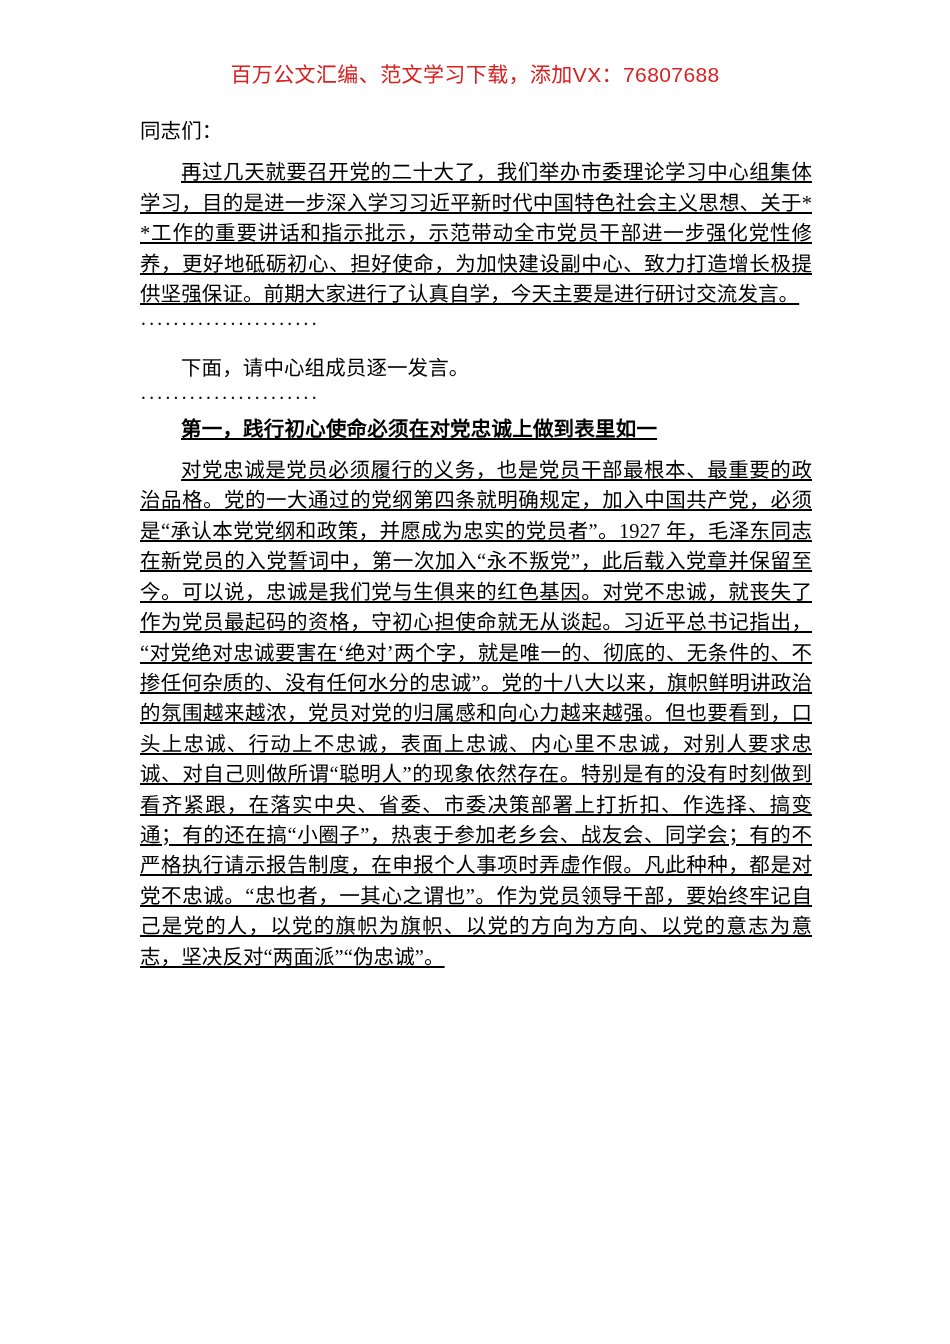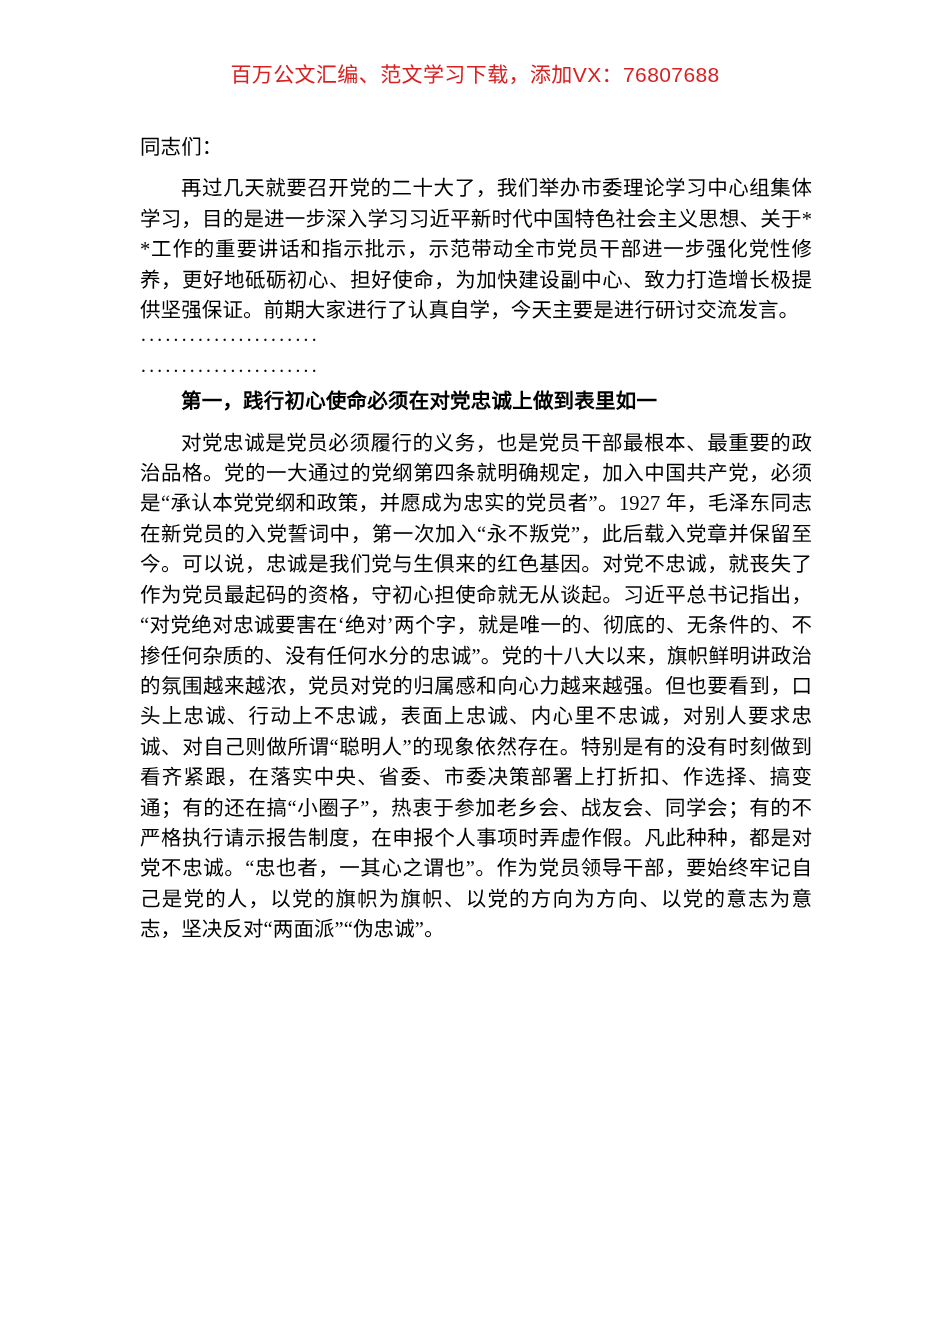--- a/index.html
+++ b/index.html
@@ -47,37 +47,37 @@
     top: 116px;
     left: 140px;
     width: 672px;
   }
 
   .para {
     font-size: 20.5px;
     line-height: 30.4px;
     text-align: justify;
     text-justify: inter-ideograph;
-    margin: 16px 0 0 0;
+    margin: 0 0 0 0;
     letter-spacing: 0.1px;
     text-indent: 0;
     word-break: break-all;
   }
 
   
   .salutation {
     text-indent: 0;
     margin-bottom: 8px;
   }
 
   
   .indent2 {
     text-indent: 2em;
   }
-  .gap-md  { margin-top: 11px; }
+  .gap-md  { margin-top: 11px; text-decoration: underline; }
   .gap-lg  { margin-top: 13px; }
 
   
   .dot-line {
     font-size: 20.5px;
     line-height: 30.4px;
     letter-spacing: 1.3px;
     text-indent: 0;
     margin: 0;
     color: #111;
@@ -85,38 +85,40 @@
   }
 
   
   .section-heading {
     font-size: 20.5px;
     line-height: 30.4px;
     font-weight: bold;
     text-indent: 2em;
     margin: 0;
     letter-spacing: 0.2px;
+    text-decoration: underline;
   }
 </style>
 </head>
 <body>
 
 <div id="page">
 
   <div class="promo-header">百万公文汇编、范文学习下载，添加VX：76807688</div>
 
   <div class="doc-body">
 
     <p class="para salutation">同志们：</p>
 
     <p class="para indent2 gap-md">再过几天就要召开党的二十大了，我们举办市委理论学习中心组集体学习，目的是进一步深入学习习近平新时代中国特色社会主义思想、关于**工作的重要讲话和指示批示，示范带动全市党员干部进一步强化党性修养，更好地砥砺初心、担好使命，为加快建设副中心、致力打造增长极提供坚强保证。前期大家进行了认真自学，今天主要是进行研讨交流发言。</p>
 
 
     <p class="dot-line gap-lg">······················</p>
 
+    <p class="para indent2 gap-lg">下面，请中心组成员逐一发言。</p>
 
     <p class="dot-line gap-lg">······················</p>
 
 
 
     <p class="section-heading gap-lg">第一，践行初心使命必须在对党忠诚上做到表里如一</p>
 
     <p class="para indent2 gap-md">对党忠诚是党员必须履行的义务，也是党员干部最根本、最重要的政治品格。党的一大通过的党纲第四条就明确规定，加入中国共产党，必须是“承认本党党纲和政策，并愿成为忠实的党员者”。1927 年，毛泽东同志在新党员的入党誓词中，第一次加入“永不叛党”，此后载入党章并保留至今。可以说，忠诚是我们党与生俱来的红色基因。对党不忠诚，就丧失了作为党员最起码的资格，守初心担使命就无从谈起。习近平总书记指出，“对党绝对忠诚要害在‘绝对’两个字，就是唯一的、彻底的、无条件的、不掺任何杂质的、没有任何水分的忠诚”。党的十八大以来，旗帜鲜明讲政治的氛围越来越浓，党员对党的归属感和向心力越来越强。但也要看到，口头上忠诚、行动上不忠诚，表面上忠诚、内心里不忠诚，对别人要求忠诚、对自己则做所谓“聪明人”的现象依然存在。特别是有的没有时刻做到看齐紧跟，在落实中央、省委、市委决策部署上打折扣、作选择、搞变通；有的还在搞“小圈子”，热衷于参加老乡会、战友会、同学会；有的不严格执行请示报告制度，在申报个人事项时弄虚作假。凡此种种，都是对党不忠诚。“忠也者，一其心之谓也”。作为党员领导干部，要始终牢记自己是党的人，以党的旗帜为旗帜、以党的方向为方向、以党的意志为意志，坚决反对“两面派”“伪忠诚”。</p>
 
   </div>

